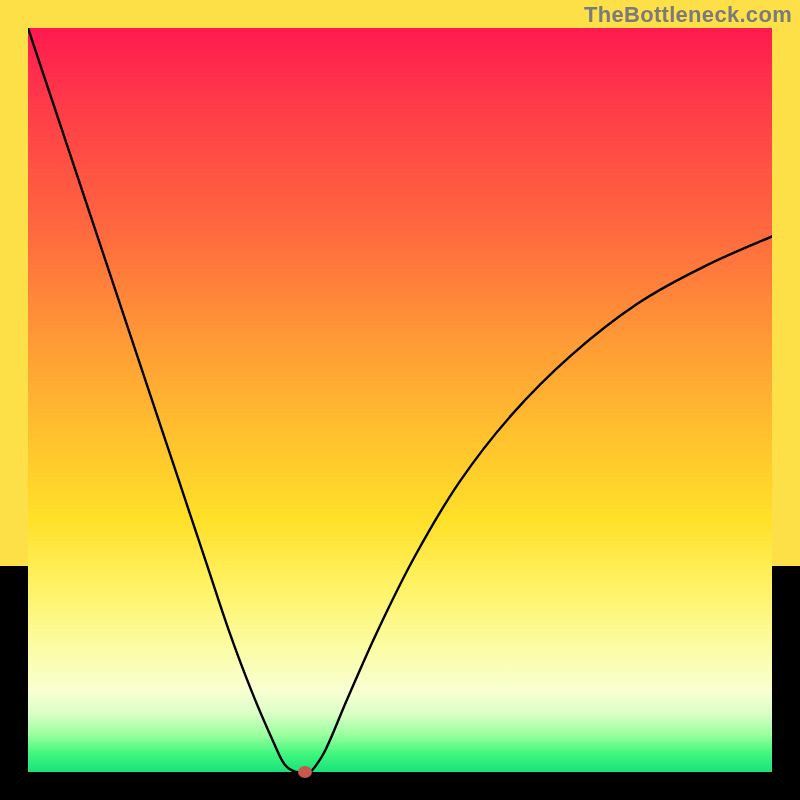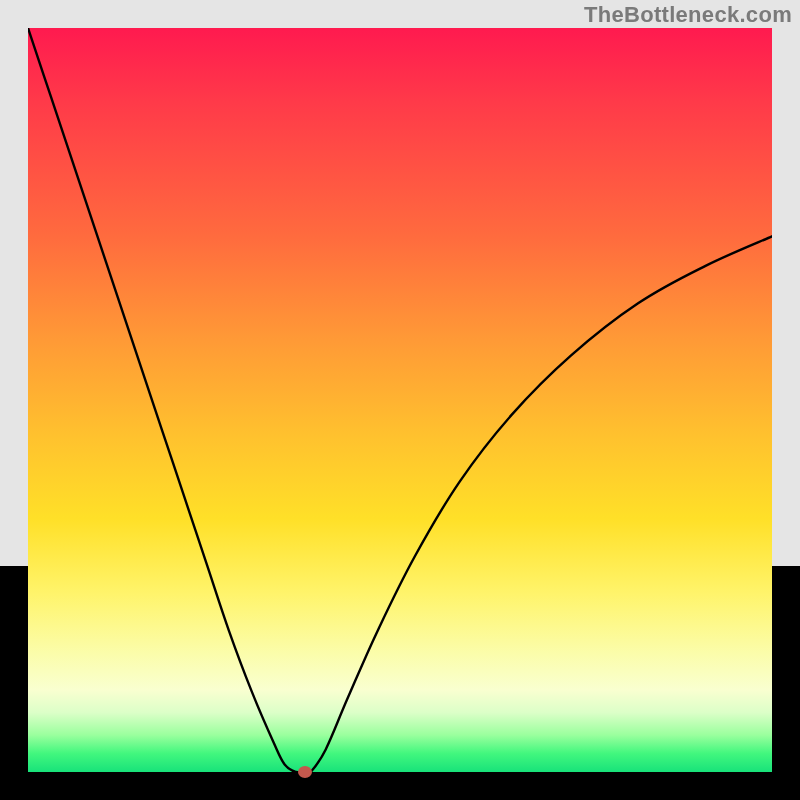--- a/index.html
+++ b/index.html
@@ -8,21 +8,21 @@
     width: 800px;
     height: 800px;
     overflow: hidden;
     background: #000;
     font-family: Arial, Helvetica, sans-serif;
   }
   .frame {
     position: relative;
     width: 800px;
     height: 566px;
-    background: #e5e5e5;
+    background: #fde047;
   }
   .watermark {
     position: absolute;
     top: 2px;
     right: 8px;
     font-size: 22px;
     font-weight: 600;
     color: #7a7a7a;
     letter-spacing: 0.3px;
     z-index: 5;

